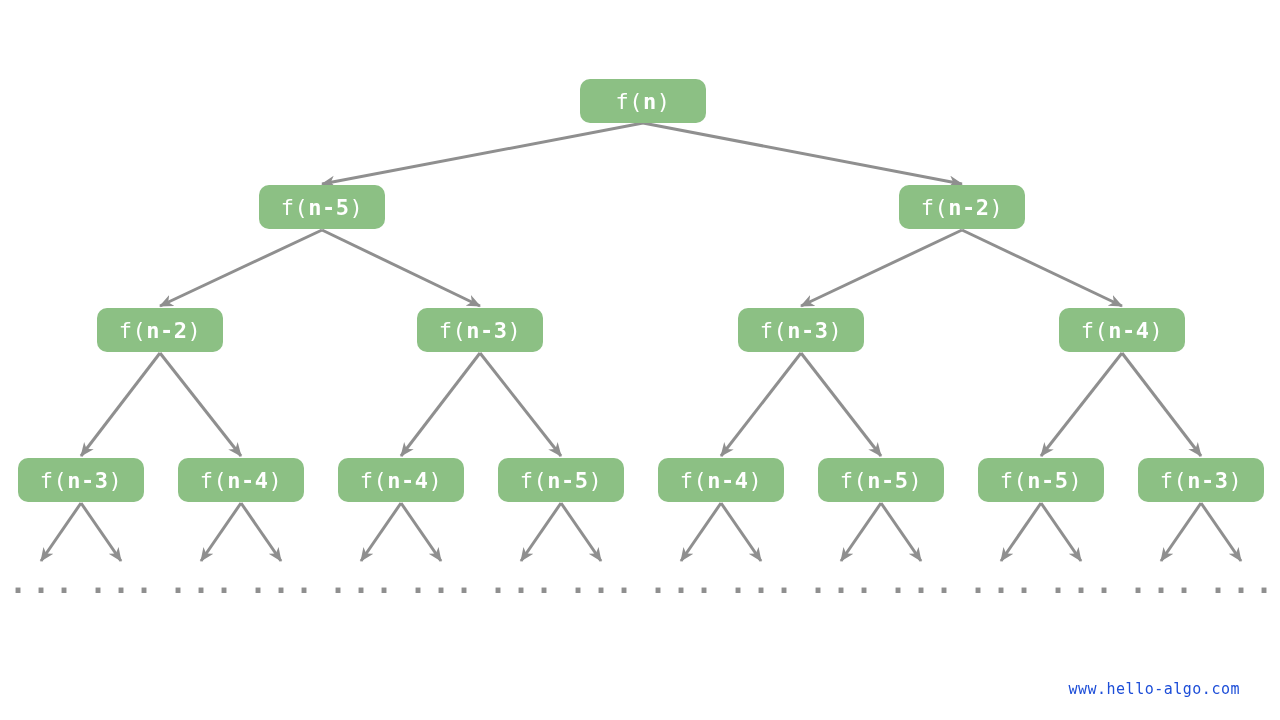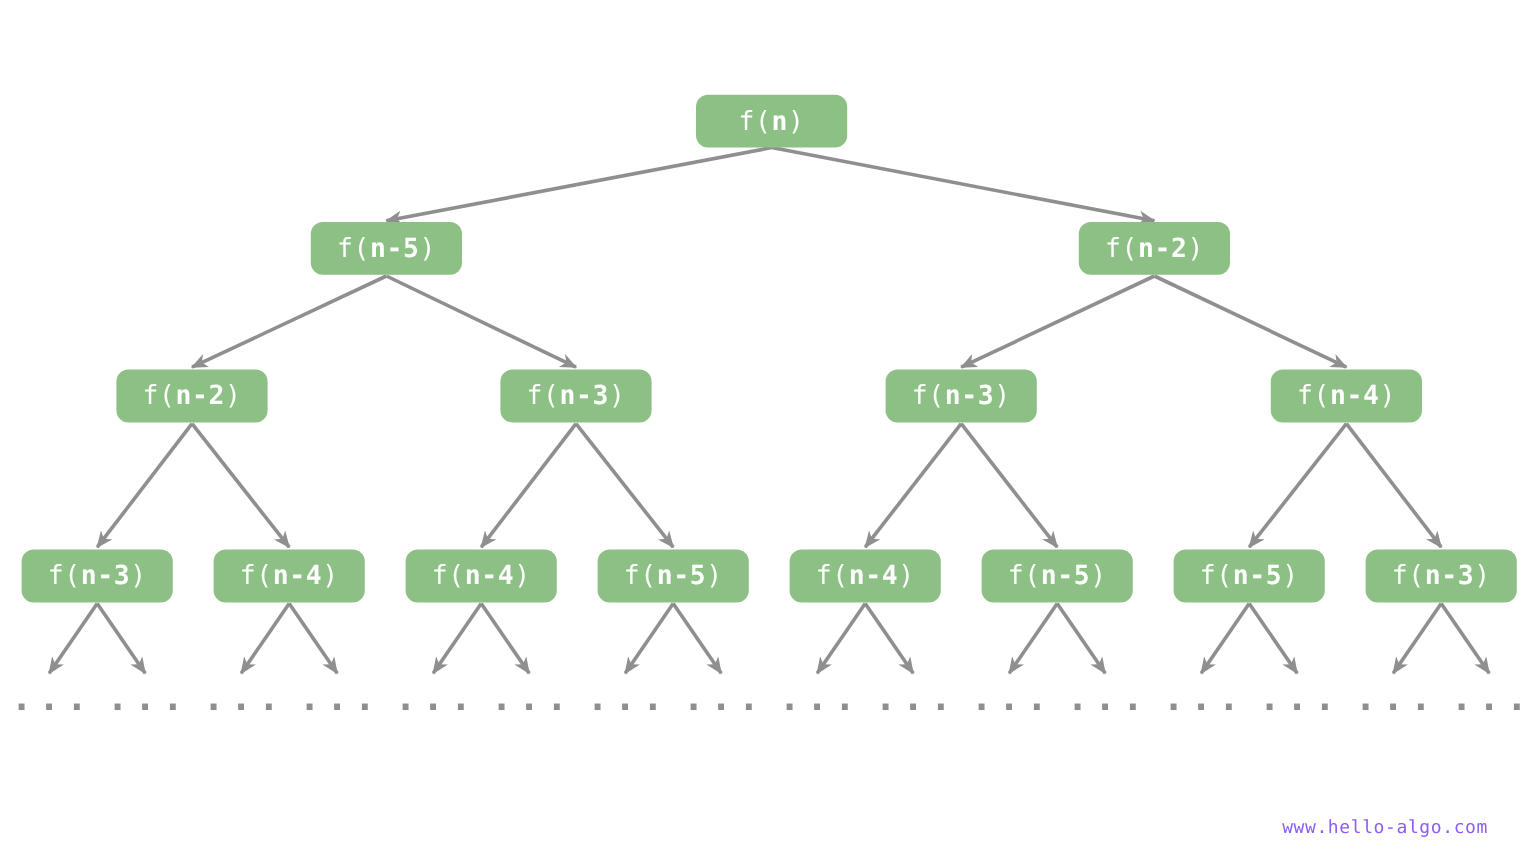--- a/index.html
+++ b/index.html
@@ -33,21 +33,21 @@
     font-weight:bold;
     letter-spacing:5px;
     line-height:0;
     text-indent:5px;
     display:flex;align-items:center;justify-content:center;
     width:46px;height:10px;
   }
   .watermark{
     position:absolute;
     right:40px;bottom:22px;
-    color:#8b5cf6;
+    color:#1d4ed8;
     font-size:15px;
     letter-spacing:0.5px;
     text-align:center;
   }
 </style>
 </head>
 <body>
 
 <div class="stage">
 

